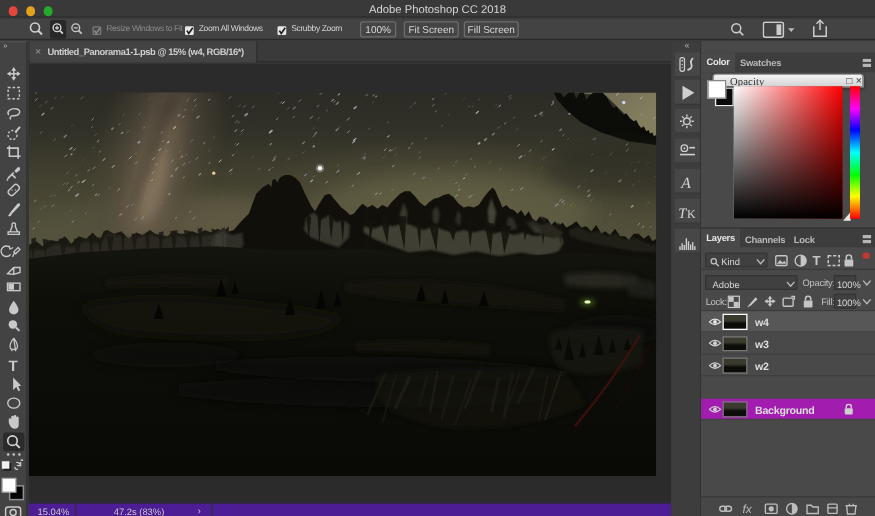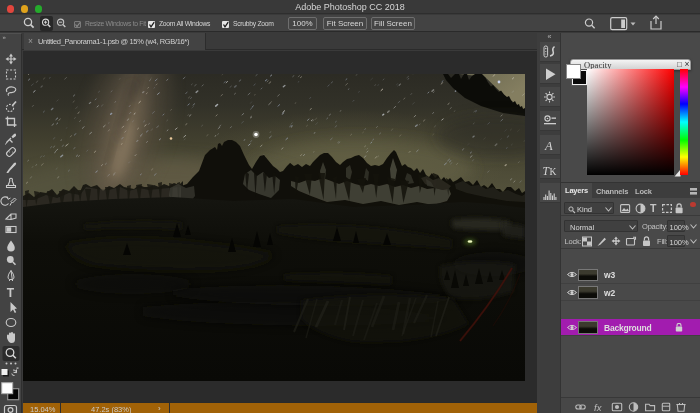--- a/index.html
+++ b/index.html
@@ -16,21 +16,21 @@
 .cbl{font-size:6.8px;color:#d4d4d4;top:20px;letter-spacing:-0.3px}
 
 #tabbar{left:22px;top:33px;width:678px;height:17px;background:#3a3a3a;border-bottom:1px solid #2b2b2b}
 #tab{left:2px;top:0;width:182px;height:17px;background:#434343;border-right:1px solid #2c2c2c;color:#cfcfcf}
 
 #toolbar{left:0;top:33px;width:22px;height:380px;background:#434343;border-right:1px solid #2f2f2f;border-top:1px solid #515151}
 
 #canvas{left:23px;top:51px;width:514px;height:351px;background:#2b2b2b;overflow:hidden}
 #img{left:0;top:22.5px;width:502px;height:307px}
 
-#status{left:23px;top:402px;width:514px;height:11px;background:#a16207;color:#cccccc;font-size:8px;border-top:1px solid #2a2a2a}
+#status{left:23px;top:402px;width:514px;height:11px;background:#4c1d95;color:#cccccc;font-size:8px;border-top:1px solid #2a2a2a}
 
 #dock{left:537px;top:33px;width:163px;height:380px;background:#3d3d3d}
 #strip{left:1px;top:0;width:23px;height:380px;background:#3d3d3d;border-right:1px solid #333}
 .scell{left:2px;width:20px;height:20px;background:#474747;border-bottom:1px solid #373737}
 #panel{left:24px;top:0;width:139px;height:380px;background:#494949}
 .ptabrow{left:0;width:139px;height:16px;background:#3d3d3d}
 .ptab{height:16px;font-size:7.5px;font-weight:bold;color:#e8e8e8;text-align:center;letter-spacing:-0.2px}
 .ptabi{font-size:7.5px;color:#b9b9b9;font-weight:bold;letter-spacing:-0.2px;top:3.5px}
 .combo{background:#404040;border:1px solid #333;border-radius:1px;color:#d6d6d6;font-size:7.5px}
 .lbl{font-size:7.5px;color:#c2c2c2;letter-spacing:-0.2px}
@@ -98,21 +98,21 @@
 </svg>
 <svg class="a" style="left:648px;top:15px" width="16" height="16" viewBox="0 0 16 16">
   <path d="M3 6 L3 14 L13 14 L13 6" fill="none" stroke="#cccccc" stroke-width="1.2"></path>
   <line x1="8" y1="1.5" x2="8" y2="9" stroke="#cccccc" stroke-width="1.2"></line>
   <path d="M5.2 4 L8 1.2 L10.8 4" fill="none" stroke="#cccccc" stroke-width="1.2"></path>
 </svg>
 
 <div id="tabbar" class="a">
       <div id="tab" class="a">
   <span class="a" style="left:4px;top:3px;font-size:8.5px;color:#9a9a9a">×</span>
-  <span class="a" style="left:14px;top:4px;font-size:7.5px;font-weight:normal;letter-spacing:-0.35px;white-space:nowrap">Untitled_Panorama1-1.psb @ 15% (w4, RGB/16*)</span>
+  <span class="a" style="left:14px;top:4px;font-size:7.5px;font-weight:bold;letter-spacing:-0.35px;white-space:nowrap">Untitled_Panorama1-1.psb @ 15% (w4, RGB/16*)</span>
 </div>
     </div>
 
 <div id="toolbar" class="a"></div>
 <div class="a" style="left:2.5px;top:34px;font-size:6px;color:#b5b5b5;letter-spacing:-0.5px">»</div>
 <svg class="a" style="left:0px;top:50px" width="22" height="363" viewBox="0 0 22 363">
 <g stroke="#c9c9c9" fill="none" stroke-width="1.1">
 
   <g fill="#c9c9c9" stroke="none">
           <path d="M11 3.5 L13 6.5 L11.6 6.5 L11.6 8.4 L13.5 8.4 L13.5 7 L16.5 9 L13.5 11 L13.5 9.6 L11.6 9.6 L11.6 11.5 L13 11.5 L11 14.5 L9 11.5 L10.4 11.5 L10.4 9.6 L8.5 9.6 L8.5 11 L5.5 9 L8.5 7 L8.5 8.4 L10.4 8.4 L10.4 6.5 L9 6.5 Z"></path>
@@ -796,20 +796,28 @@
         <line x1="10.8" y1="158" x2="10.8" y2="151"></line>
               <line x1="12.5" y1="158" x2="12.5" y2="153.5"></line>
         <line x1="14.2" y1="158" x2="14.2" y2="151.5"></line>
               <line x1="15.9" y1="158" x2="15.9" y2="155"></line>
       </g>
       </g>
     </svg>
   </div>
   <div id="panel" class="a">
 
+    <div class="ptabrow a" style="top:9px">
+      <div class="a ptab" style="left:0;top:0;width:27px;background:#494949;line-height:16px">Color</div>
+      <div class="a ptabi" style="left:31px">Swatches</div>
+      <svg class="a" style="left:129px;top:5px" width="7" height="7" viewBox="0 0 7 7">
+            <rect y="0" width="7" height="2.6" fill="#b5b5b5"></rect>
+            <rect y="4" width="7" height="2.6" fill="#b5b5b5"></rect>
+          </svg>
+    </div>
 
     <div class="a" style="left:0;top:25px;width:139px;height:124px;background:#494949"></div>
 
     <div class="a" style="left:9px;top:25.5px;width:121px;height:11px;background:linear-gradient(#f4f4f4,#d3d3d3);border:1px solid #9a9a9a;border-radius:3px 3px 0 0;box-shadow:0 1px 3px rgba(0,0,0,.4)">
       <span class="a" style="left:13px;top:0.5px;font-family:'Liberation Serif',serif;font-size:8.5px;color:#2e2e2e;letter-spacing:0.1px">Opacity</span>
       <span class="a" style="left:106px;top:0px;font-size:8px;color:#333">□</span>
       <span class="a" style="left:113.5px;top:-0.5px;font-size:8.5px;color:#333">×</span>
     </div>
 
     <div class="a" style="left:11px;top:37px;width:15px;height:15px;background:#0a0a0a;border:1.5px solid #f0f0f0;outline:1px solid #555"></div>
@@ -856,21 +864,21 @@
         <rect x="42.6" y="1.6" width="8.8" height="7.8" fill="none" stroke="#c6c6c6" stroke-width="1.2" stroke-dasharray="2.5 1.4"></rect>
 
         <rect x="55.6" y="4.6" width="7" height="5.6" rx="0.8" fill="#c6c6c6"></rect>
         <path d="M57 4.5 L57 3 A2.1 2.1 0 0 1 61.2 3 L61.2 4.5" fill="none" stroke="#c6c6c6" stroke-width="1.2"></path>
       </svg>
       <div class="a" style="left:129px;top:3.5px;width:5.5px;height:5.5px;border-radius:50%;background:#bb3a31"></div>
     </div>
 
     <div class="a" style="left:0;top:183px;width:139px;height:17.5px;background:#494949">
       <div class="a combo" style="left:3px;top:3.5px;width:74px;height:12px">
-        <span class="a" style="left:5px;top:2px">Normal</span>
+        <span class="a" style="left:5px;top:2px">Adobe</span>
         <svg class="a" style="left:64px;top:4px" width="7" height="5" viewBox="0 0 7 5">
               <path d="M0.5 0.5 L3.5 4 L6.5 0.5" fill="none" stroke="#bbb" stroke-width="1.1"></path>
             </svg>
       </div>
       <span class="a lbl" style="left:81px;top:5.5px">Opacity:</span>
       <div class="a combo" style="left:106px;top:3.5px;width:18px;height:12px">
             <span class="a" style="left:1.5px;top:2px">100%</span>
           </div>
       <svg class="a" style="left:128.5px;top:7.5px" width="7" height="5" viewBox="0 0 7 5">
             <path d="M0.5 0.5 L3.5 4 L6.5 0.5" fill="none" stroke="#bbb" stroke-width="1.1"></path>
@@ -897,20 +905,28 @@
       </svg>
       <span class="a lbl" style="left:96px;top:3px">Fill:</span>
       <div class="a combo" style="left:106px;top:1.5px;width:18px;height:12px">
             <span class="a" style="left:1.5px;top:2px">100%</span>
           </div>
       <svg class="a" style="left:128.5px;top:5.5px" width="7" height="5" viewBox="0 0 7 5">
             <path d="M0.5 0.5 L3.5 4 L6.5 0.5" fill="none" stroke="#bbb" stroke-width="1.1"></path>
           </svg>
     </div>
 
+    <div class="lrow a" style="top:215.5px;background:#575757">
+      <svg class="eye a" viewBox="0 0 10 7">
+            <path d="M0.5 3.5 Q5 -0.8 9.5 3.5 Q5 7.8 0.5 3.5 Z" fill="none" stroke="#e8e8e8" stroke-width="1"></path>
+            <circle cx="5" cy="3.5" r="1.5" fill="#e8e8e8"></circle>
+          </svg>
+      <div class="thumb a" style="border:1px solid #fff;background:linear-gradient(#3b3a2e 38%,#0c0c08 62%)"></div>
+      <span class="lname a">w4</span>
+    </div>
     <div class="lrow a" style="top:233px;background:#494949">
       <svg class="eye a" viewBox="0 0 10 7">
             <path d="M0.5 3.5 Q5 -0.8 9.5 3.5 Q5 7.8 0.5 3.5 Z" fill="none" stroke="#d2d2d2" stroke-width="1"></path>
             <circle cx="5" cy="3.5" r="1.5" fill="#d2d2d2"></circle>
           </svg>
       <div class="thumb a" style="background:linear-gradient(#3b3a2e 38%,#0c0c08 62%)"></div>
       <span class="lname a">w3</span>
     </div>
     <div class="lrow a" style="top:250.5px;background:#494949">
       <svg class="eye a" viewBox="0 0 10 7">

